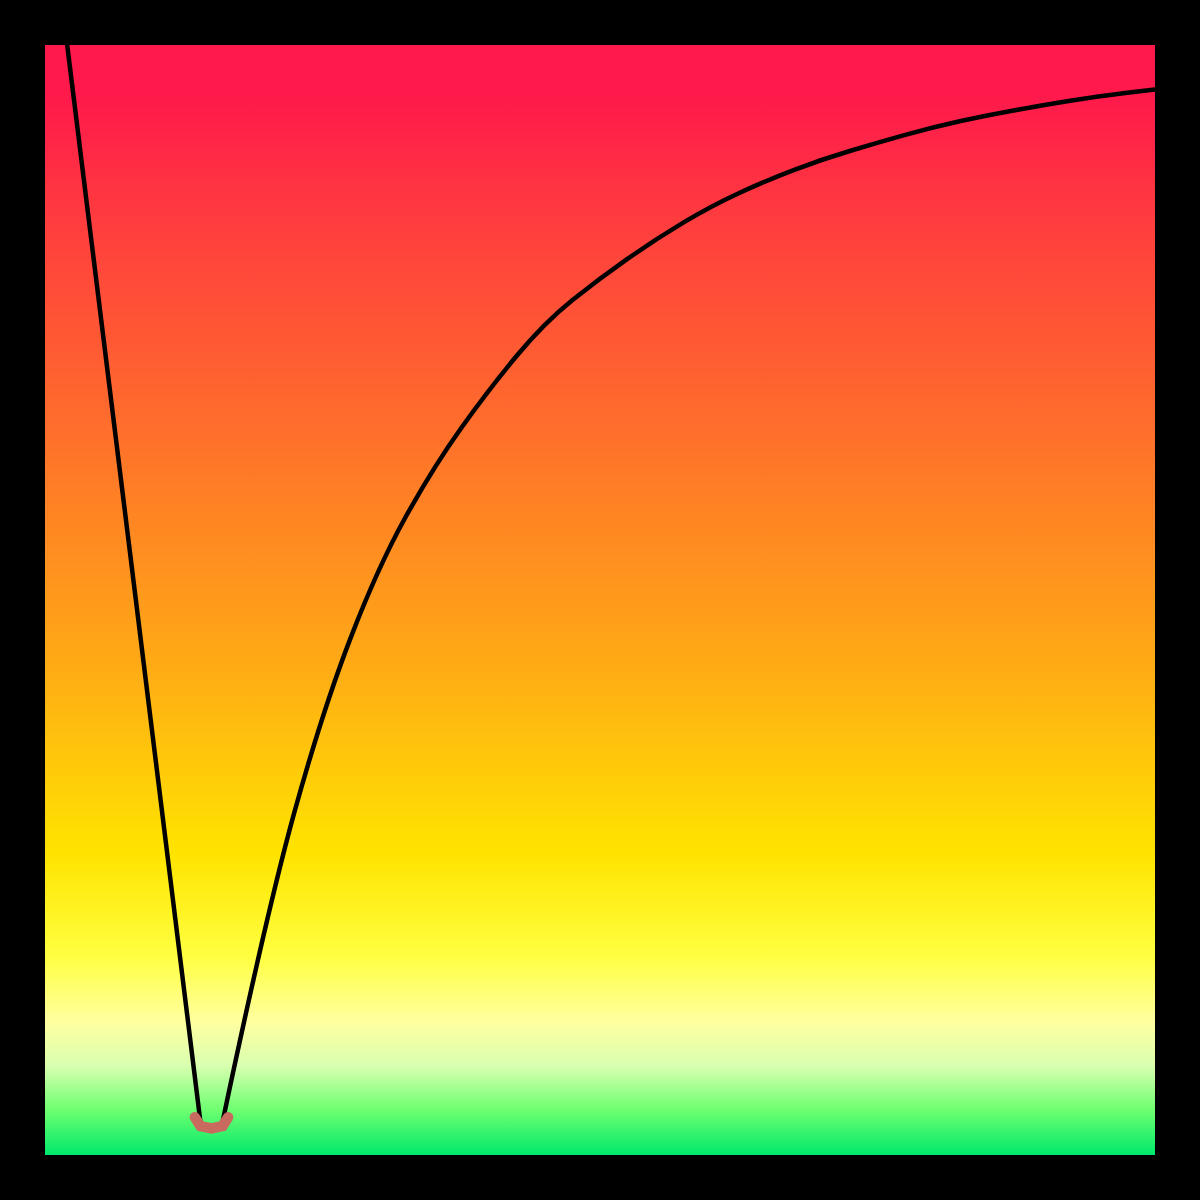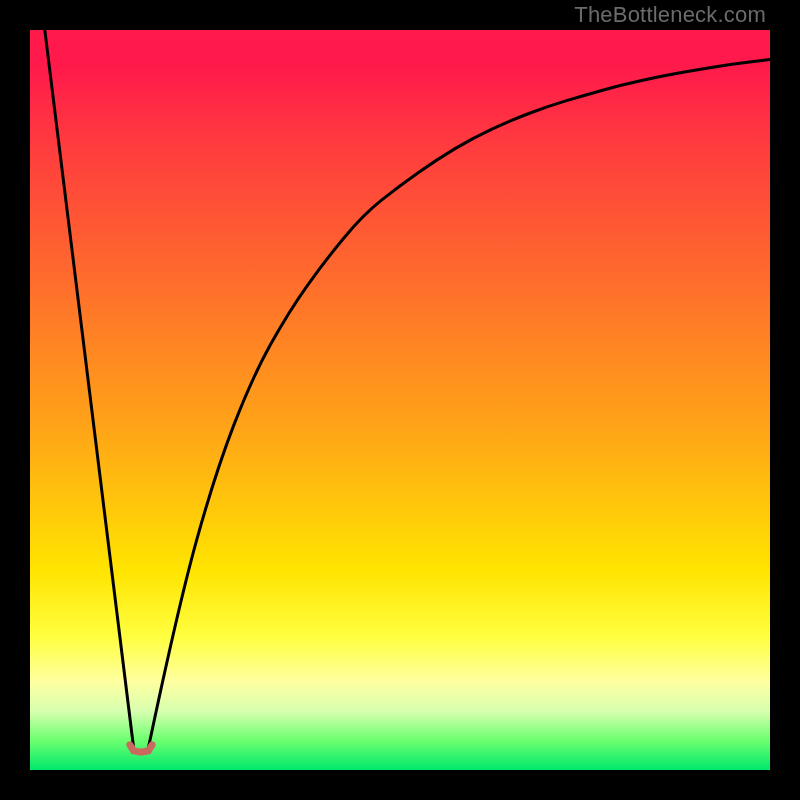--- a/index.html
+++ b/index.html
@@ -69,14 +69,13 @@
   <div class="plot-area">
     <div class="gradient-bg"></div>
 
     <svg class="curve" viewBox="0 0 740 740" preserveAspectRatio="none">
       <path id="left-seg" fill="none" stroke="#000" stroke-width="3" stroke-linecap="round" d="M14.80 0.00 L103.60 717.80"></path>
       <path id="right-seg" fill="none" stroke="#000" stroke-width="3" stroke-linecap="round" d="M 118.40 717.80 Q 148.00 577.20 166.50 510.60 Q 185.00 444.00 203.50 395.90 Q 222.00 347.80 240.50 314.50 Q 259.00 281.20 277.50 255.30 Q 296.00 229.40 314.50 207.20 Q 333.00 185.00 351.50 170.20 Q 370.00 155.40 388.50 142.45 Q 407.00 129.50 425.50 118.40 Q 444.00 107.30 462.50 98.79 Q 481.00 90.28 499.50 83.25 Q 518.00 76.22 536.50 70.67 Q 555.00 65.12 573.50 59.94 Q 592.00 54.76 610.50 50.69 Q 629.00 46.62 647.50 43.29 Q 666.00 39.96 684.50 37.00 Q 703.00 34.04 721.50 31.82 T 740.00 29.60"></path>
       <path id="marker" stroke-width="7" stroke-linecap="round" fill="none" d="M99.90 714.84 L103.60 720.76 L111.00 722.24 L118.40 720.76 L122.10 714.84" stroke="#c96a5f"></path>
     </svg>
   </div>
 
-  <div class="watermark">TheBottleneck.com</div>
 </div>
 
 </body></html>

